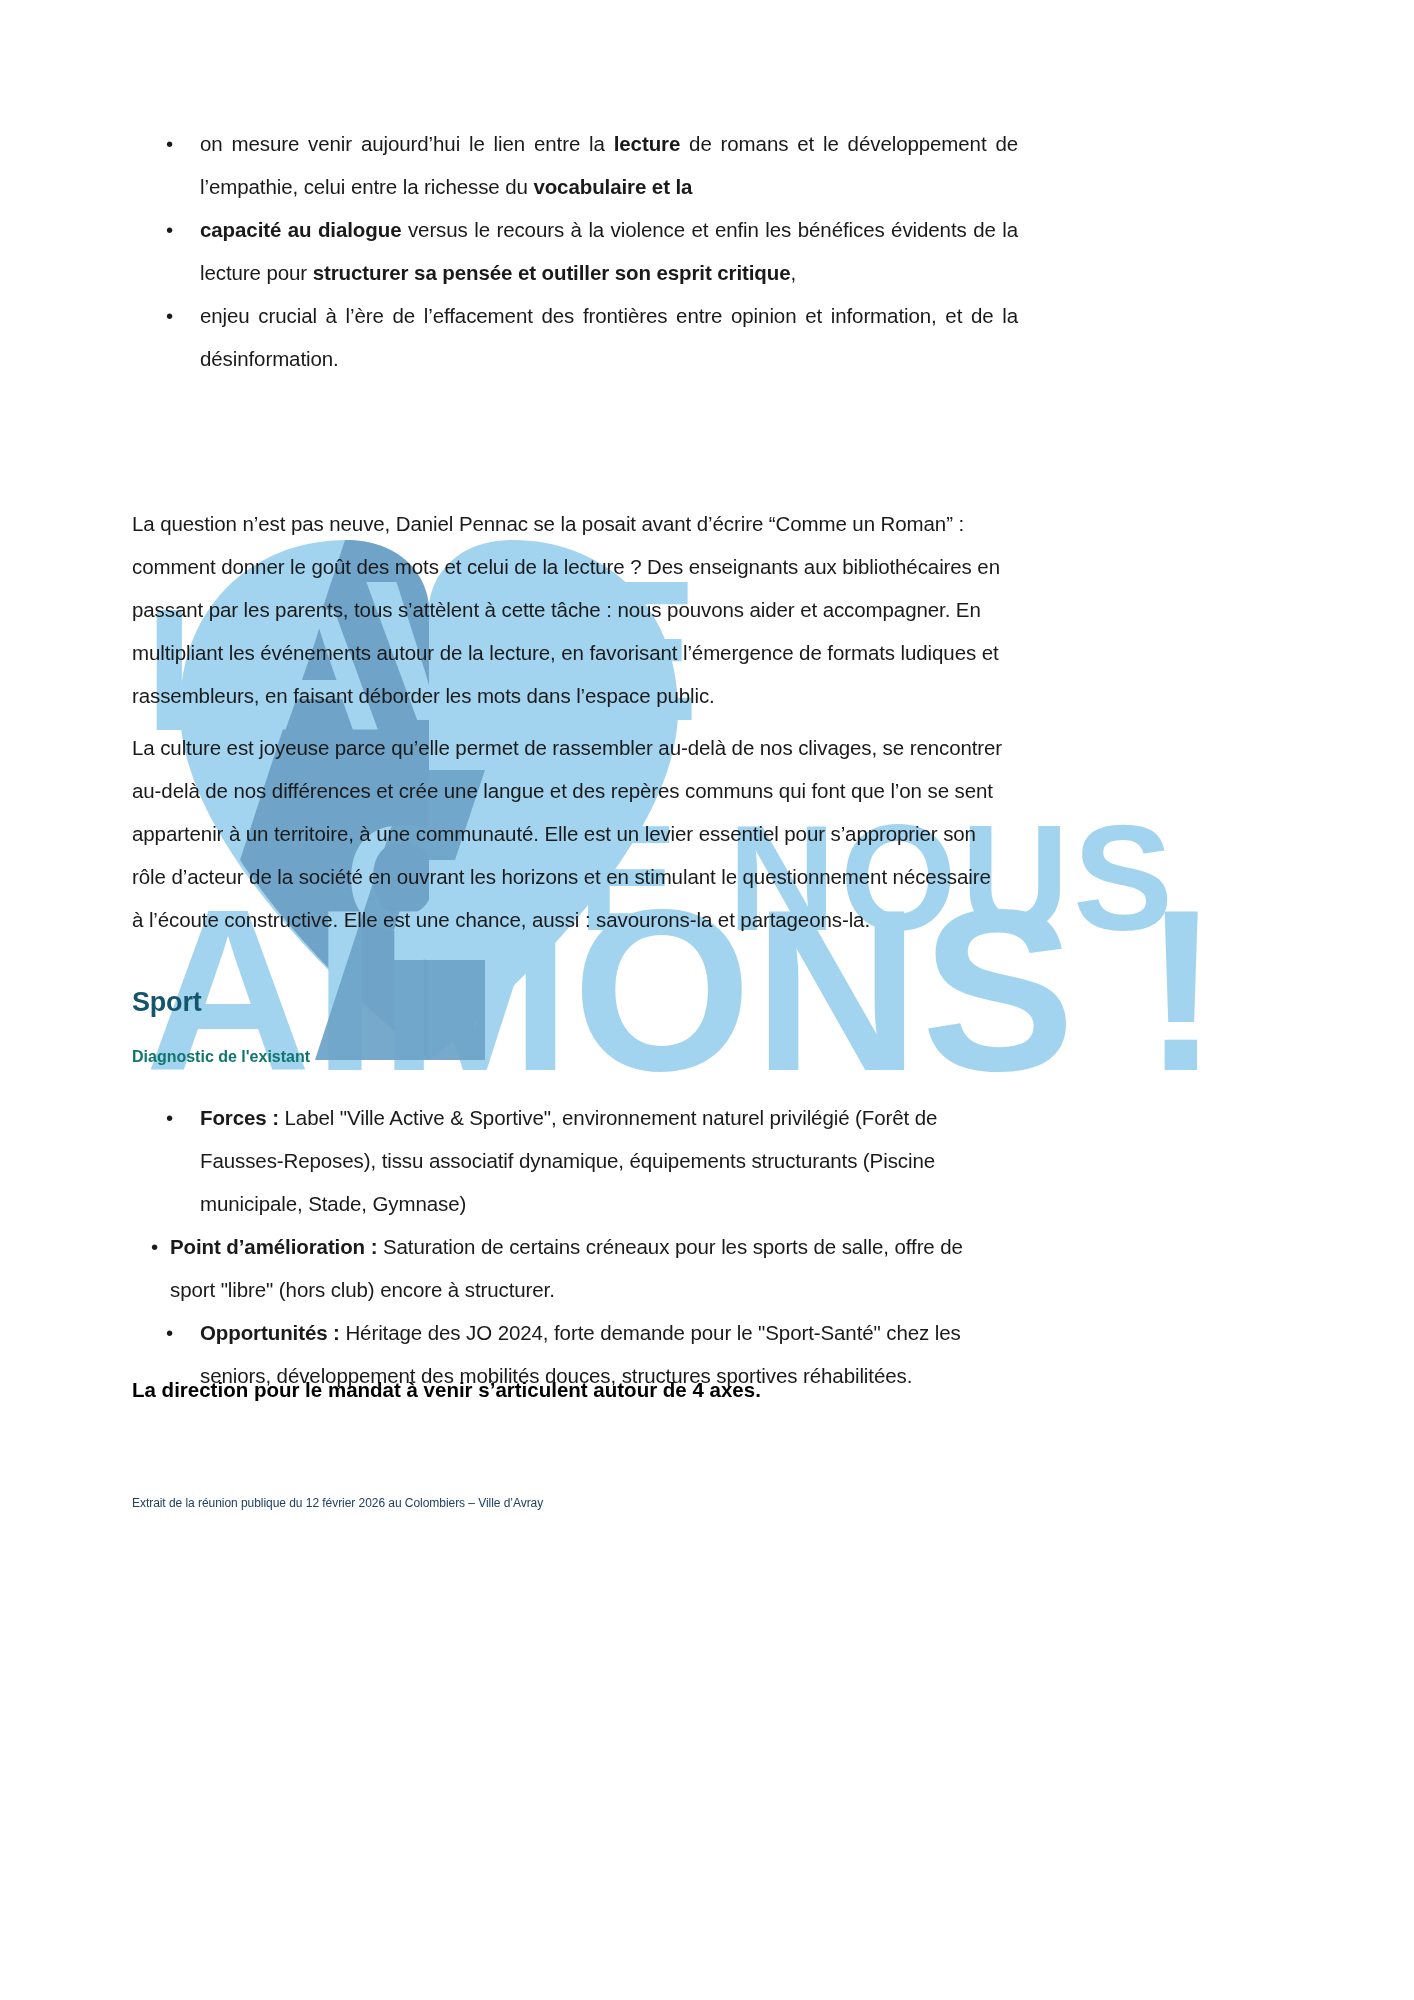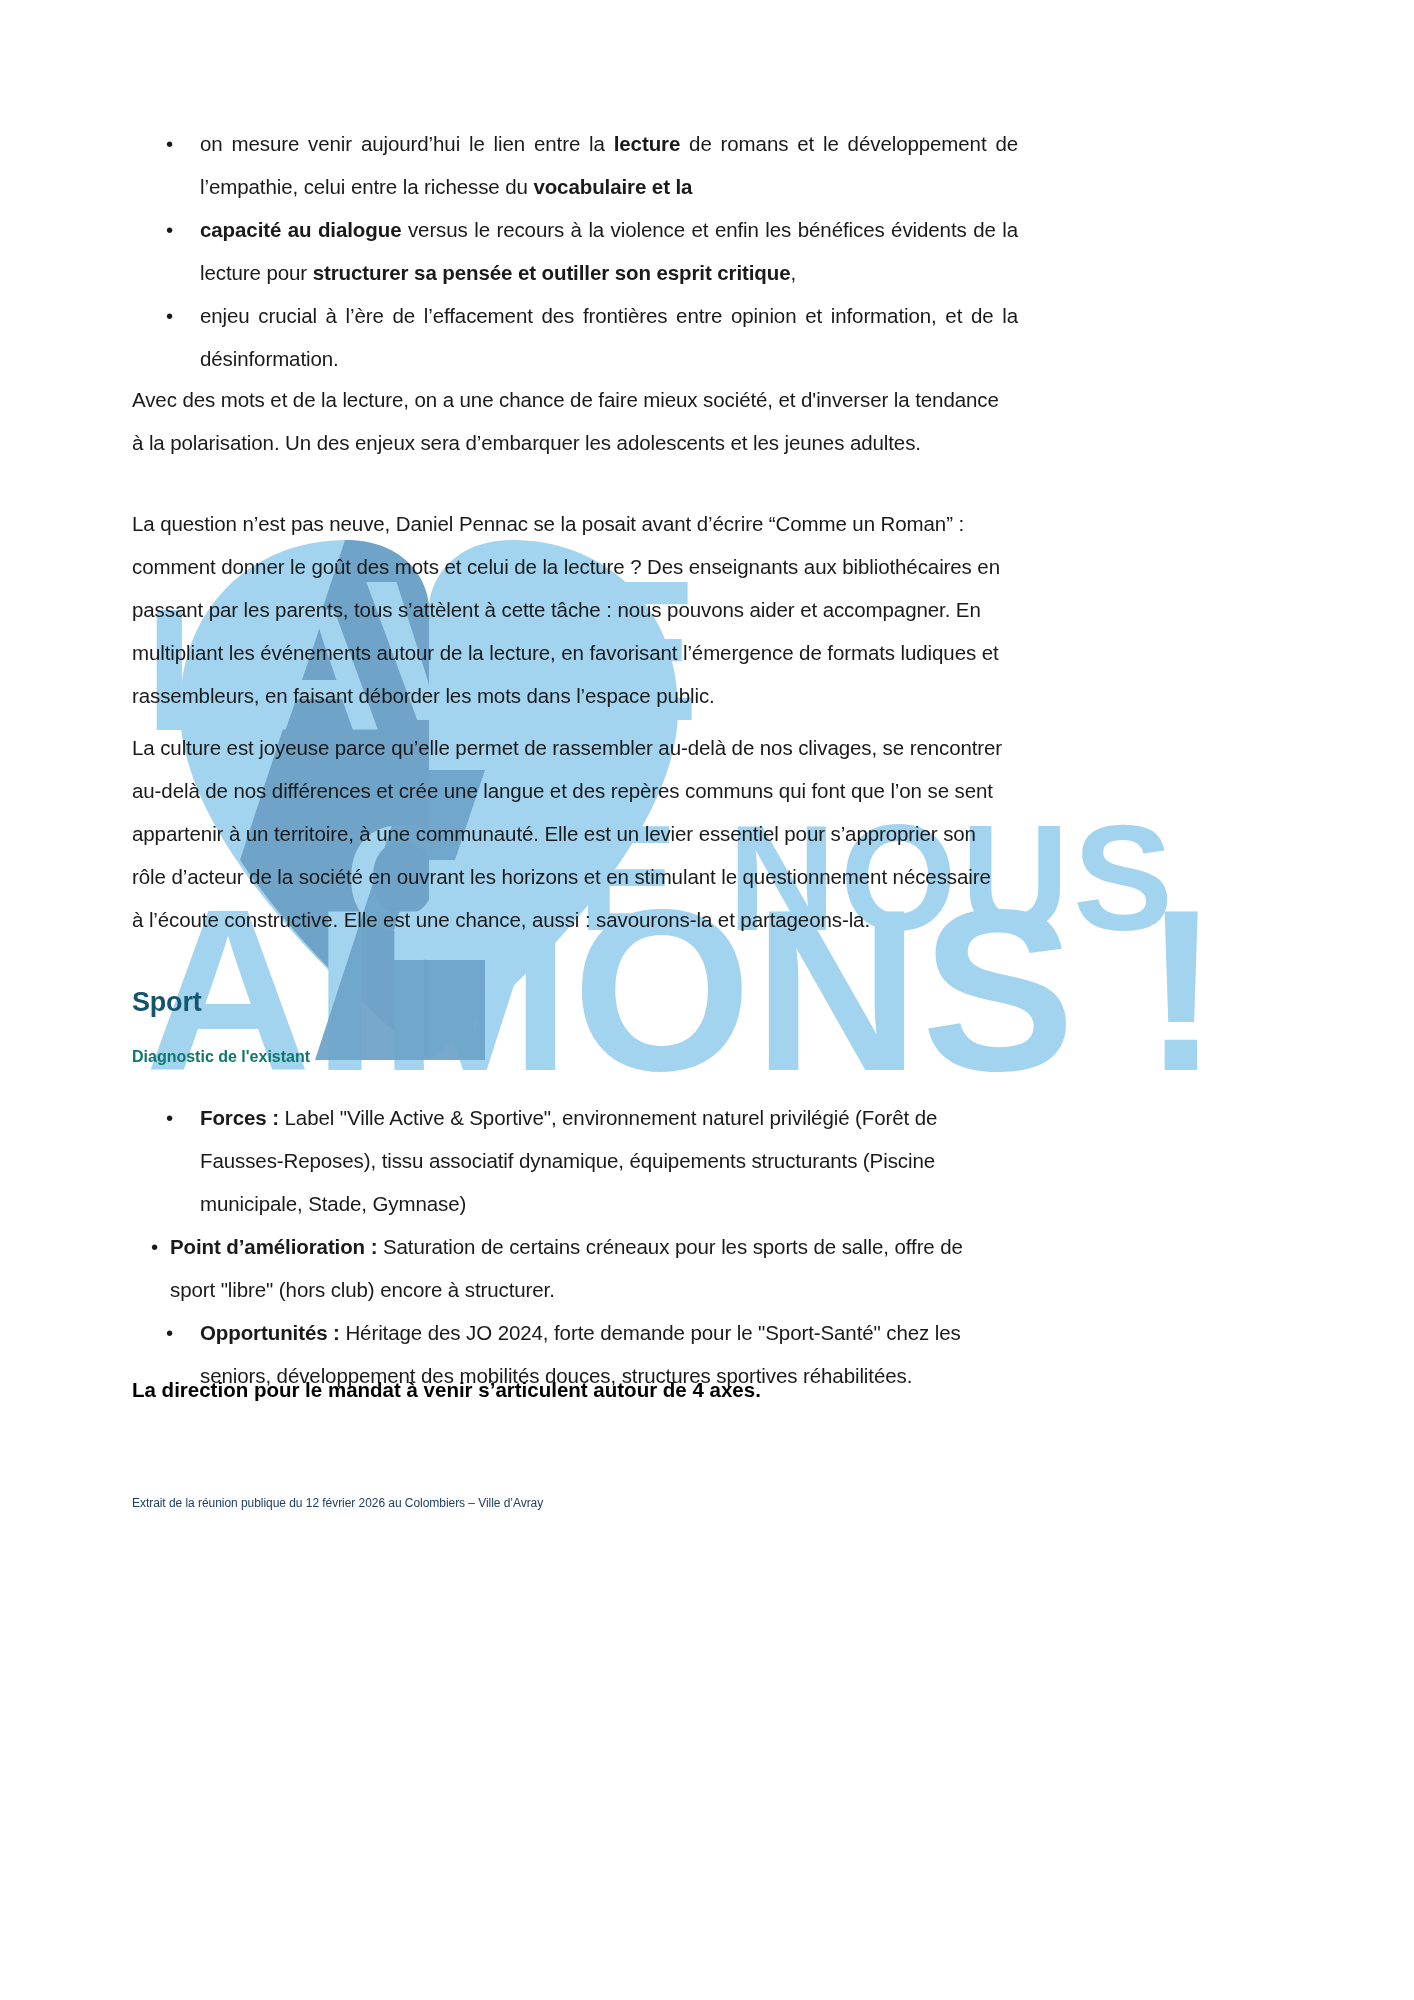--- a/index.html
+++ b/index.html
@@ -150,21 +150,20 @@
           <span class="dot">•</span>
           <span><b>capacité au dialogue</b><span> versus le recours à la violence et enfin les bénéfices évidents de la lecture pour </span><b>structurer sa pensée et outiller son esprit critique</b><span>,</span></span>
         </li>
         <li>
           <span class="dot">•</span>
           <span>enjeu crucial à l’ère de l’effacement des frontières entre opinion et information, et de la désinformation.</span>
         </li>
       </ul>
     </div>
 
-    <div class="block para" style="left: 132px; top: 378px; width: 872px; text-align: left;">Avec des mots et de la lecture, on a une chance de faire mieux société, et d'inverser la tendance à la polarisation. Un des enjeux sera d’embarquer les adolescents et les jeunes adultes.</div>
 
     <div class="block para" style="left: 132px; top: 502px; width: 872px; text-align: left;">La question n’est pas neuve, Daniel Pennac se la posait avant d’écrire “Comme un Roman” : comment donner le goût des mots et celui de la lecture ? Des enseignants aux bibliothécaires en passant par les parents, tous s’attèlent à cette tâche : nous pouvons aider et accompagner. En multipliant les événements autour de la lecture, en favorisant l’émergence de formats ludiques et rassembleurs, en faisant déborder les mots dans l’espace public.</div>
 
     <div class="block para" style="left: 132px; top: 726px; width: 872px; text-align: left;">La culture est joyeuse parce qu’elle permet de rassembler au-delà de nos clivages, se rencontrer au-delà de nos différences et crée une langue et des repères communs qui font que l’on se sent appartenir à un territoire, à une communauté. Elle est un levier essentiel pour s’approprier son rôle d’acteur de la société en ouvrant les horizons et en stimulant le questionnement nécessaire à l’écoute constructive. Elle est une chance, aussi : savourons-la et partageons-la.</div>
 
     <div class="block h-sport" style="left: 132px; top: 975px; margin-top: 12px;">Sport</div>
 
     <div class="block h-sub" style="left: 132px; top: 1048px;">Diagnostic de l'existant</div>
 
     <div class="block" style="left: 132px; top: 1096px; width: 872px;">

